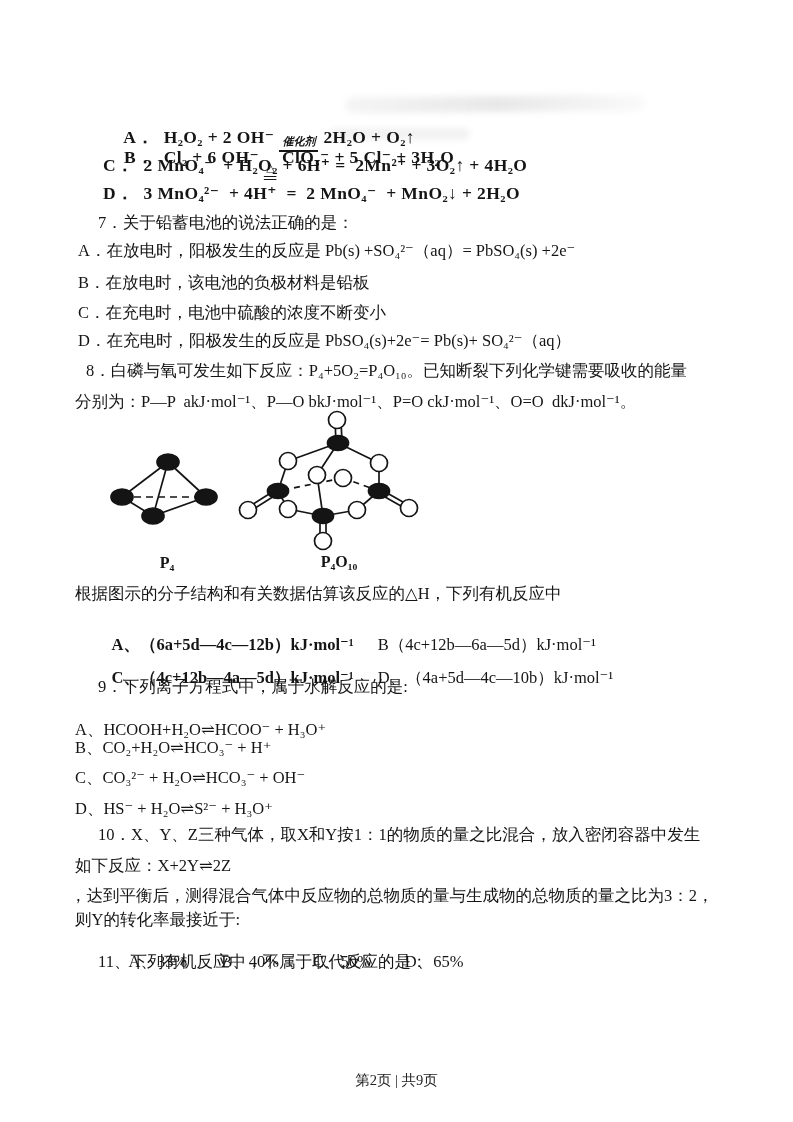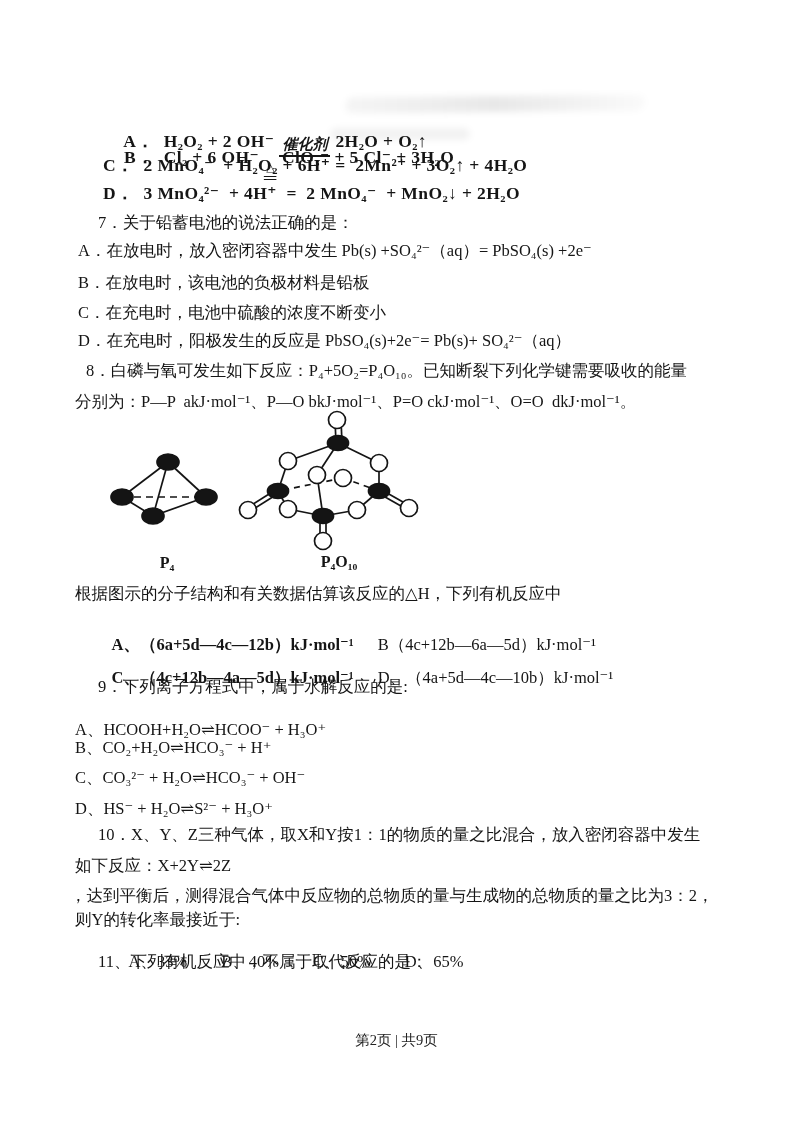--- a/index.html
+++ b/index.html
@@ -8,34 +8,34 @@
     background:#ffffff; overflow:hidden;
     font-family:"Liberation Serif","DejaVu Serif","DejaVu Sans",serif;
     color:#151515;
   }
   .line { position:absolute; white-space:pre; font-size:16.5px; line-height:1.25; }
   .eq {
     font-weight:bold; font-size:17.5px; letter-spacing:0.4px;
     font-family:"Liberation Serif","DejaVu Serif","DejaVu Sans",serif;
   }
   .catalyst {
-    display:inline-block; font-size:15px; font-weight:bold; font-style:italic;
+    display:inline-block; font-size:11px; font-weight:bold; font-style:italic;
     border-bottom:2px solid #161616; padding:0 3px 1px; margin:16px 5px;
     vertical-align:-2px; letter-spacing:0;
   }
   .cond-b { display:inline-flex; flex-direction:column; align-items:center;
     margin:0 7px; vertical-align:-8px; }
   .cond-b .tri { font-size:11px; line-height:9px; font-weight:bold; }
   .cond-b .dl  { font-size:15px; line-height:12px; font-weight:bold; transform:scaleX(1.8); }
   .optspan { margin-right:24px;font-weight:bold; }
   .optspan:last-child { margin-right:0; }
   .q10opt { margin-right:34px;text-align:center; }
   .q10opt:last-child { margin-right:0; }
   .footer { position:absolute; left:0; width:100%; text-align:center;
-    font-size:14.5px; color:#222; }
+    font-size:14.5px; color:#222;margin-top:40px; }
   .artifact { position:absolute; pointer-events:none; filter:blur(3px); border-radius:10px; }
   svg text { font-family:"Liberation Serif","DejaVu Serif",serif; font-weight:bold; }
 </style>
 </head>
 <body>
 
 <div class="page">
 
   <div class="artifact" style="left:345px; top:96px; width:300px; height:16px;
               background:linear-gradient(90deg, rgba(0,0,0,0.04), rgba(0,0,0,0.09), rgba(0,0,0,0.02)); transform:rotate(-0.6deg);"></div>
@@ -45,21 +45,21 @@
   <div class="line eq" style="left:105px; top:97px">
     <span>A．  H₂O₂ + 2 OH⁻</span><span class="catalyst">催化剂</span><span>2H₂O + O₂↑</span>
   </div>
   <div class="line eq" style="left:105px; top:125px">
     <span>B．  Cl₂ + 6 OH⁻</span><span class="cond-b"><span class="tri">△</span><span class="dl">=</span></span><span>ClO₃⁻ + 5 Cl⁻ + 3H₂O</span>
   </div>
   <div class="line eq" style="left:103px; top:155px">C．  2 MnO₄⁻  + H₂O₂ + 6H⁺ =  2Mn²⁺ + 3O₂↑ + 4H₂O</div>
   <div class="line eq" style="left:103px; top:183px">D．  3 MnO₄²⁻  + 4H⁺  =  2 MnO₄⁻  + MnO₂↓ + 2H₂O</div>
 
   <div class="line" style="left:98px;  top:213px">7．关于铅蓄电池的说法正确的是：</div>
-  <div class="line" style="left:78px;  top:241px">A．在放电时，放入密闭容器中发生 Pb(s) +SO₄²⁻（aq）= PbSO₄(s) +2e⁻</div>
+  <div class="line" style="left:78px;  top:241px">A．在放电时，阳极发生的反应是 Pb(s) +SO₄²⁻（aq）= PbSO₄(s) +2e⁻</div>
   <div class="line" style="left:78px;  top:273px">B．在放电时，该电池的负极材料是铅板</div>
   <div class="line" style="left:78px;  top:303px">C．在充电时，电池中硫酸的浓度不断变小</div>
   <div class="line" style="left:78px;  top:331px">D．在充电时，阳极发生的反应是 PbSO₄(s)+2e⁻= Pb(s)+ SO₄²⁻（aq）</div>
 
   <div class="line" style="left:86px;  top:361px">8．白磷与氧可发生如下反应：P₄+5O₂=P₄O₁₀。已知断裂下列化学键需要吸收的能量</div>
   <div class="line" style="left:75px;  top:392px">分别为：P—P  akJ·mol⁻¹、P—O bkJ·mol⁻¹、P=O ckJ·mol⁻¹、O=O  dkJ·mol⁻¹。</div>
 
   <div style="position:absolute; left:0; top:0;">
     <svg style="position:absolute; left:95px; top:408px;" width="365" height="172" viewBox="95 408 365 172">
       <g stroke="#141414" stroke-width="1.7" fill="none">

